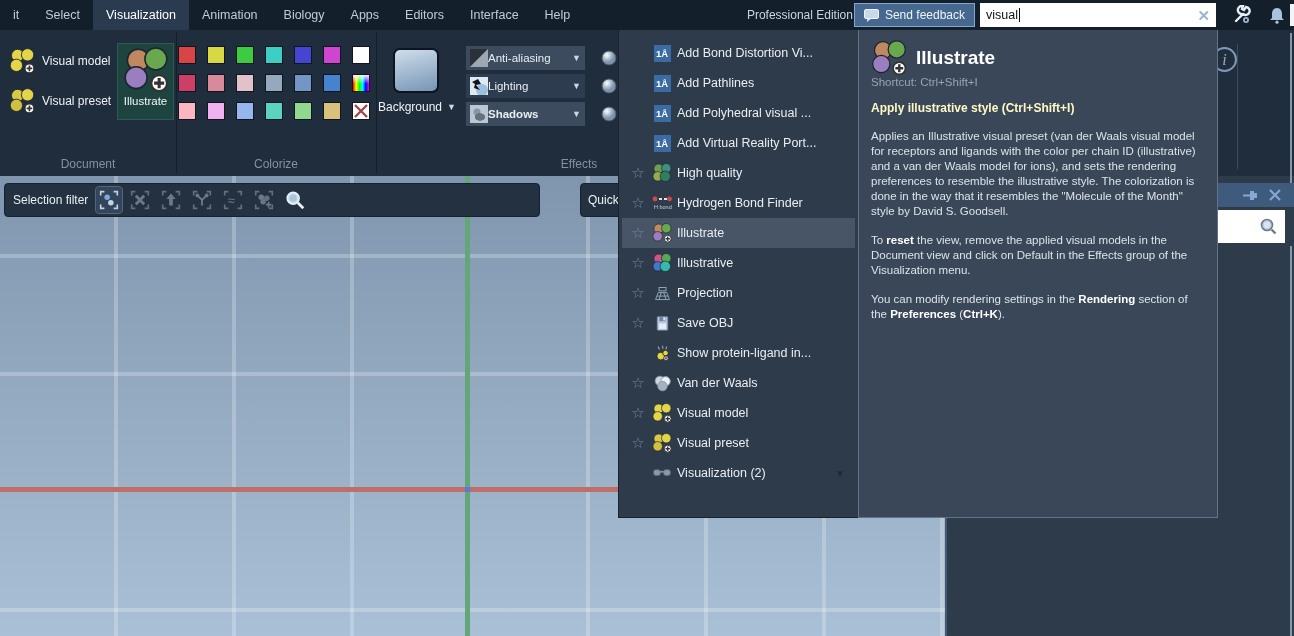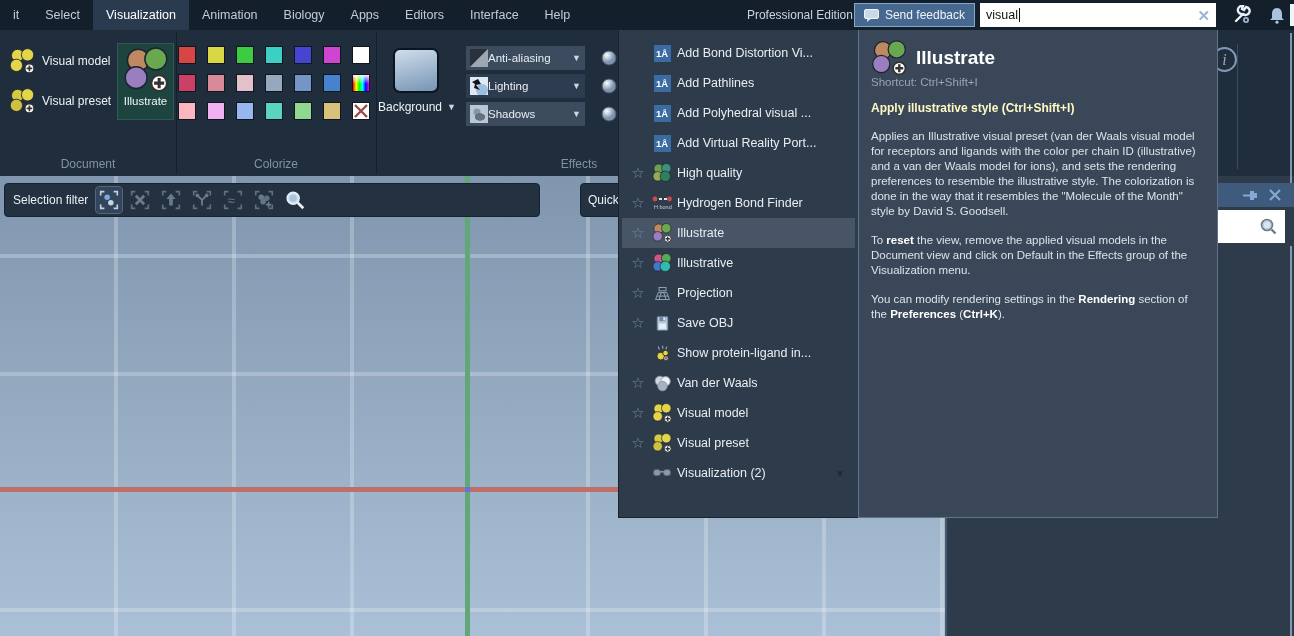--- a/index.html
+++ b/index.html
@@ -225,21 +225,21 @@
         <span>
           <svg width="18" height="18" viewBox="0 0 18 18">
             <rect width="18" height="18" fill="#dfe9f2"></rect>
             <circle cx="12" cy="13" r="6" fill="#9cc0e0"></circle>
             <path d="M8 2l3 5-5 1 4 5-6-2 1-4-3-2z" fill="#10141a"></path>
           </svg>
         </span>
         <span>Lighting</span>
         <span class="arr">▼</span>
       </div>
-      <div class="fx-row lit" style="top: 72px;">
+      <div class="fx-row lit" style="top: 72px; font-weight: bold;">
         <span>
           <svg width="18" height="18" viewBox="0 0 18 18">
             <rect width="18" height="18" fill="#b9c6d4"></rect>
             <ellipse cx="7" cy="7" rx="3.5" ry="3.5" fill="#8795a5"></ellipse>
             <ellipse cx="10" cy="12" rx="5" ry="3.5" fill="#77859५" opacity=".8"></ellipse>
             <ellipse cx="10" cy="12" rx="5" ry="3.5" fill="#778595" opacity=".8"></ellipse>
           </svg>
         </span>
         <span>Shadows</span>
         <span class="arr">▼</span>

